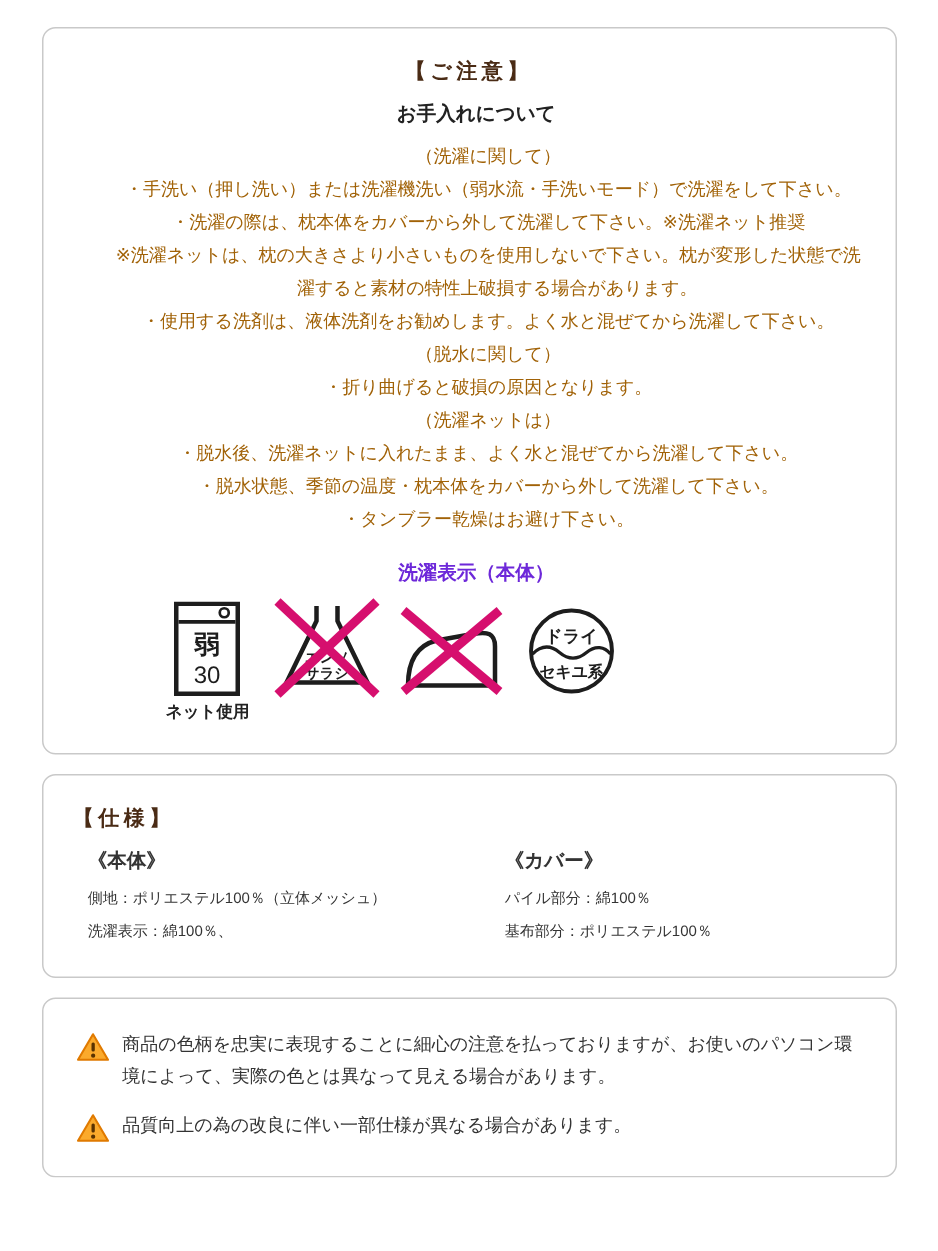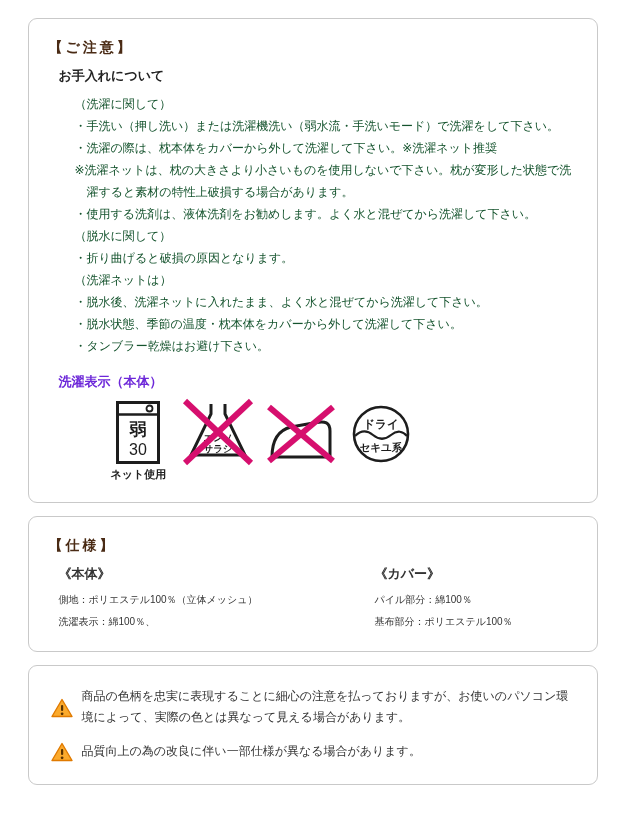--- a/index.html
+++ b/index.html
@@ -10,38 +10,38 @@
   }
   .box {
     box-sizing:border-box;
     width:570px;
     margin:13px auto 0;
     border:1px solid #c9c9c9;
     border-radius:9px;
     padding:10px 20px 16px 20px;
     background:#fff;
   }
-  .box.first { margin-top:18px; }
+  .box.first { margin-top:18px;text-align:center; }
   .box-title {
     color:#4a2b15;
     font-size:14px;
     font-weight:bold;
     letter-spacing:3px;
     margin:10px 0 8px 0;
   }
   .care-heading {
     font-size:13px;
     font-weight:bold;
     color:#222;
     margin:10px 0 8px 10px;
   }
   .line {
     font-size:12px;
     line-height:22px;
-    color:#14532d;
+    color:#a16207;
     margin-left:26px;
     padding-left:12px;
     text-indent:-12px;
   }
   .label-title {
     font-size:13px;
     font-weight:bold;
     color:#6d28d9;
     margin:16px 0 10px 10px;
   }
@@ -61,34 +61,34 @@
   .symbol-caption {
     font-size:11px;
     font-weight:bold;
     color:#222;
     margin-top:3px;
     white-space:nowrap;
   }
   .sym-iron { margin-top:7px; }
   .sym-dry { margin-top:4px; }
   
-  .spec-cols { display:flex; margin:4px 0 2px 10px;gap:38px; }
+  .spec-cols { display:flex; margin:4px 0 2px 10px; }
   .spec-col-main { width:278px; }
   .spec-heading {
     font-size:13px;
     font-weight:bold;
     color:#333;
     margin:2px 0 6px 0;
   }
   .spec-line { font-size:10px; line-height:22px; color:#333; }
   
   .note-box { padding:8px 20px 10px 22px; }
   .note-item {
     display:flex;
-    align-items:center;
+    align-items:flex-start;
     gap:9px;
     margin:12px 0;
     font-size:12px;
     line-height:21px;
     color:#333;
   }
   .note-item .warn { flex-shrink:0; margin-top:2px; }
   .note-text { max-width:492px; }
 </style>
 </head>

